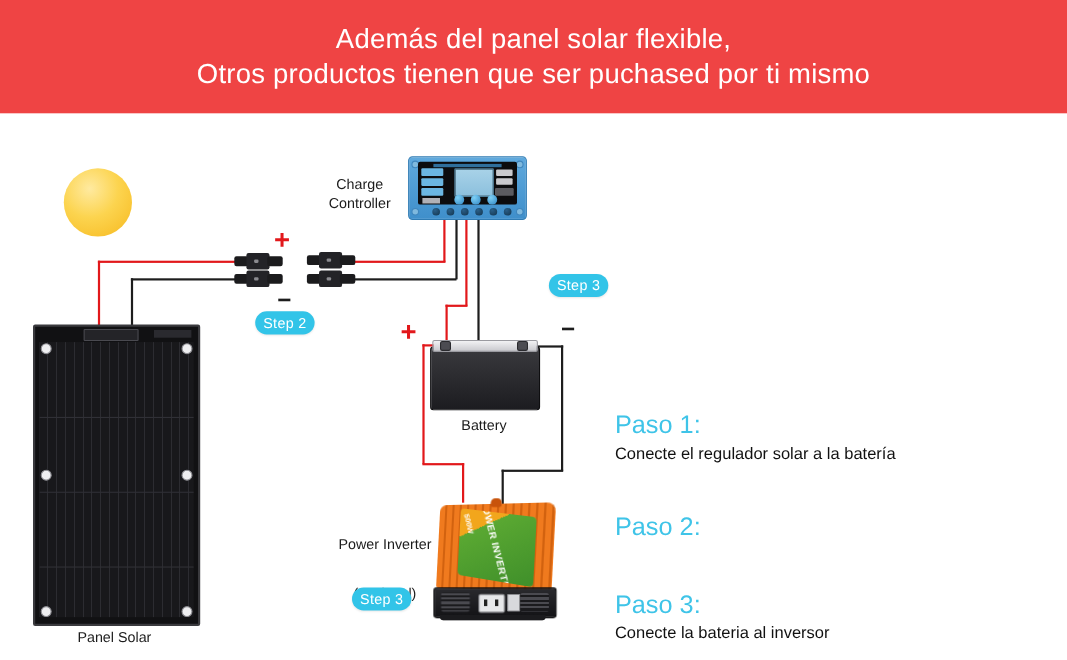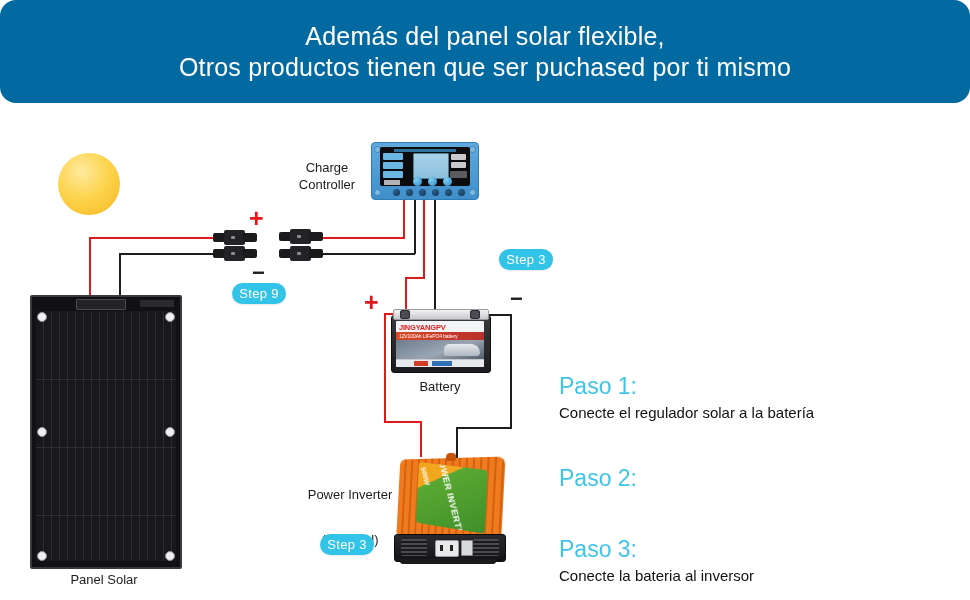--- a/index.html
+++ b/index.html
@@ -7,22 +7,22 @@
     width:970px;height:600px;overflow:hidden;
     background:#ffffff;
     font-family:"Liberation Sans", sans-serif;
     position:relative;
   }
   #stage{position:relative;width:970px;height:600px;overflow:hidden;background:#fff;}
 
   
   .header{
     position:absolute;left:0;top:0;width:970px;height:103px;
-    background:#0369a1;
-    display:flex;flex-direction:column;align-items:center;justify-content:center;border-radius:16px;
+    background:#ef4444;
+    display:flex;flex-direction:column;align-items:center;justify-content:center;
   }
   .header .line{
     color:#ffffff;font-weight:400;letter-spacing:.2px;
     line-height:1.24;white-space:nowrap;
   }
   .header .l1{font-size:25px;}
   .header .l2{font-size:25px;}
 
   
   .wire{position:absolute;}
@@ -359,32 +359,20 @@
     <div class="term" style="left:87px;"></div>
   </div>
   <div class="lbl" style="left:283px;top:160px;width:88px;">Charge</div>
   <div class="lbl" style="left:283px;top:177px;width:88px;">Controller</div>
 
   <div class="batt">
     <div class="case"></div>
     <div class="cap"></div>
     <div class="post" style="left:9px;"></div>
     <div class="post" style="right:9px;"></div>
-    <div class="label">
-      <div class="brandtxt">JINGYANGPV</div>
-      <div class="band"></div>
-      <div class="bandtxt">12V100Ah LiFePO4 battery</div>
-      <div class="photo">
-          <div class="car"></div>
-        </div>
-      <div class="foot">
-          <div class="ar"></div>
-          <div class="bl"></div>
-        </div>
-    </div>
   </div>
   <div class="lbl" style="left:391px;top:379px;width:98px;">Battery</div>
 
   <div class="sign" style="left:364px;top:290px;font-size:25px;color:#e2181b;">+</div>
   <div class="sign" style="left:510px;top:288px;font-size:22px;color:#1d1d1d;">−</div>
 
   <div class="inv">
     <div class="shellwrap">
       <div class="shell"></div>
       <div class="knob"></div>
@@ -401,21 +389,21 @@
         </div>
       <div class="sw"></div>
       <div class="vent" style="right:6px;"></div>
     </div>
     <div class="feet"></div>
   </div>
   <div class="lbl" style="left:288px;top:487px;width:124px;">Power Inverter</div>
   <div class="lbl" style="left:288px;top:532px;width:124px;">(Optional)</div>
 
   <div class="badge" style="left:499px;top:249px;width:54px;height:21px;">Step 3</div>
-  <div class="badge" style="left:232px;top:283px;width:54px;height:21px;">Step 9</div>
+  <div class="badge" style="left:232px;top:283px;width:54px;height:21px;">Step 2</div>
   <div class="badge" style="left:320px;top:534px;width:54px;height:21px;">Step 3</div>
 
   <div class="steps">
     <div class="step-block">
       <div class="step-title">Paso 1:</div>
       <div class="step-desc">Conecte el regulador solar a la batería</div>
     </div>
     <div class="step-block">
       <div class="step-title">Paso 2:</div>
     </div>

